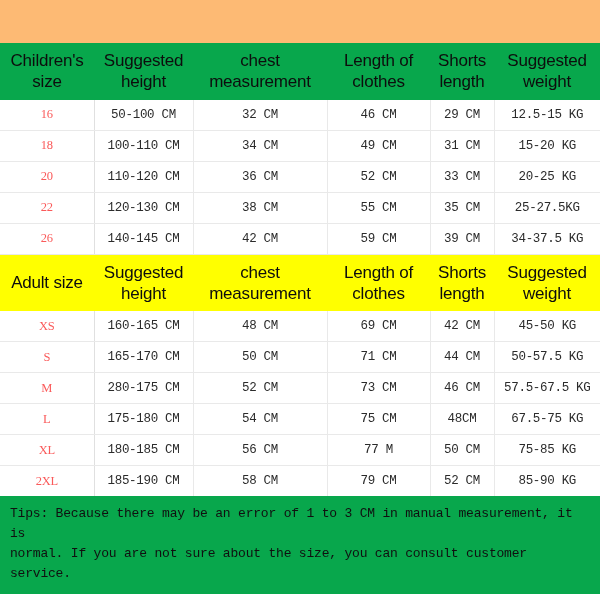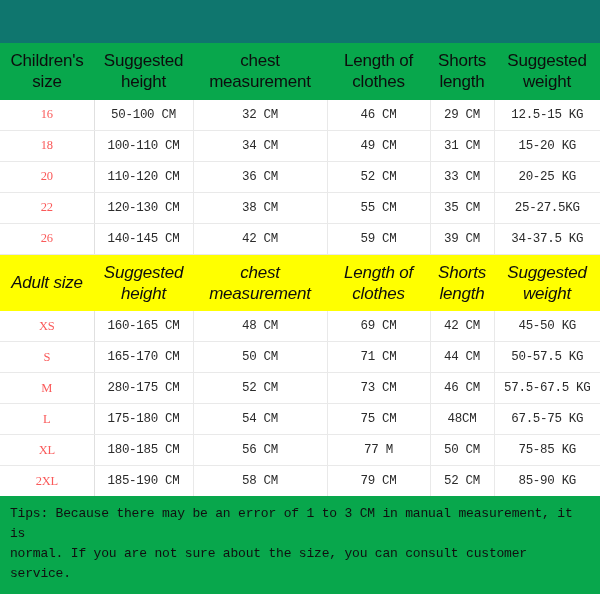--- a/index.html
+++ b/index.html
@@ -11,21 +11,21 @@
     width: 600px;
     height: 600px;
     overflow: hidden;
     font-family: "Liberation Sans", sans-serif;
   }
 
   #size-chart {
     position: relative;
     width: 600px;
     height: 532px;
-    background: #0f766e;
+    background: #fdba74;
   }
 
   .chart-table {
     position: absolute;
     left: 0;
     top: 43px;
     width: 600px;
     border-collapse: collapse;
     table-layout: fixed;
   }
@@ -44,21 +44,20 @@
     font-weight: 400;
     color: #0d0d0d;
     padding: 7px 2px;
     letter-spacing: -0.2px;
   }
   .hdr-green {
     background: #08a74c;
   }
   .hdr-yellow {
     background: #ffff00;
-    font-style: italic;
   }
 
   
   .data-row {
     background: #ffffff;
   }
   .data-row td {
     height: 30px;
     font-family: "Liberation Mono", monospace;
     font-size: 12.5px;

